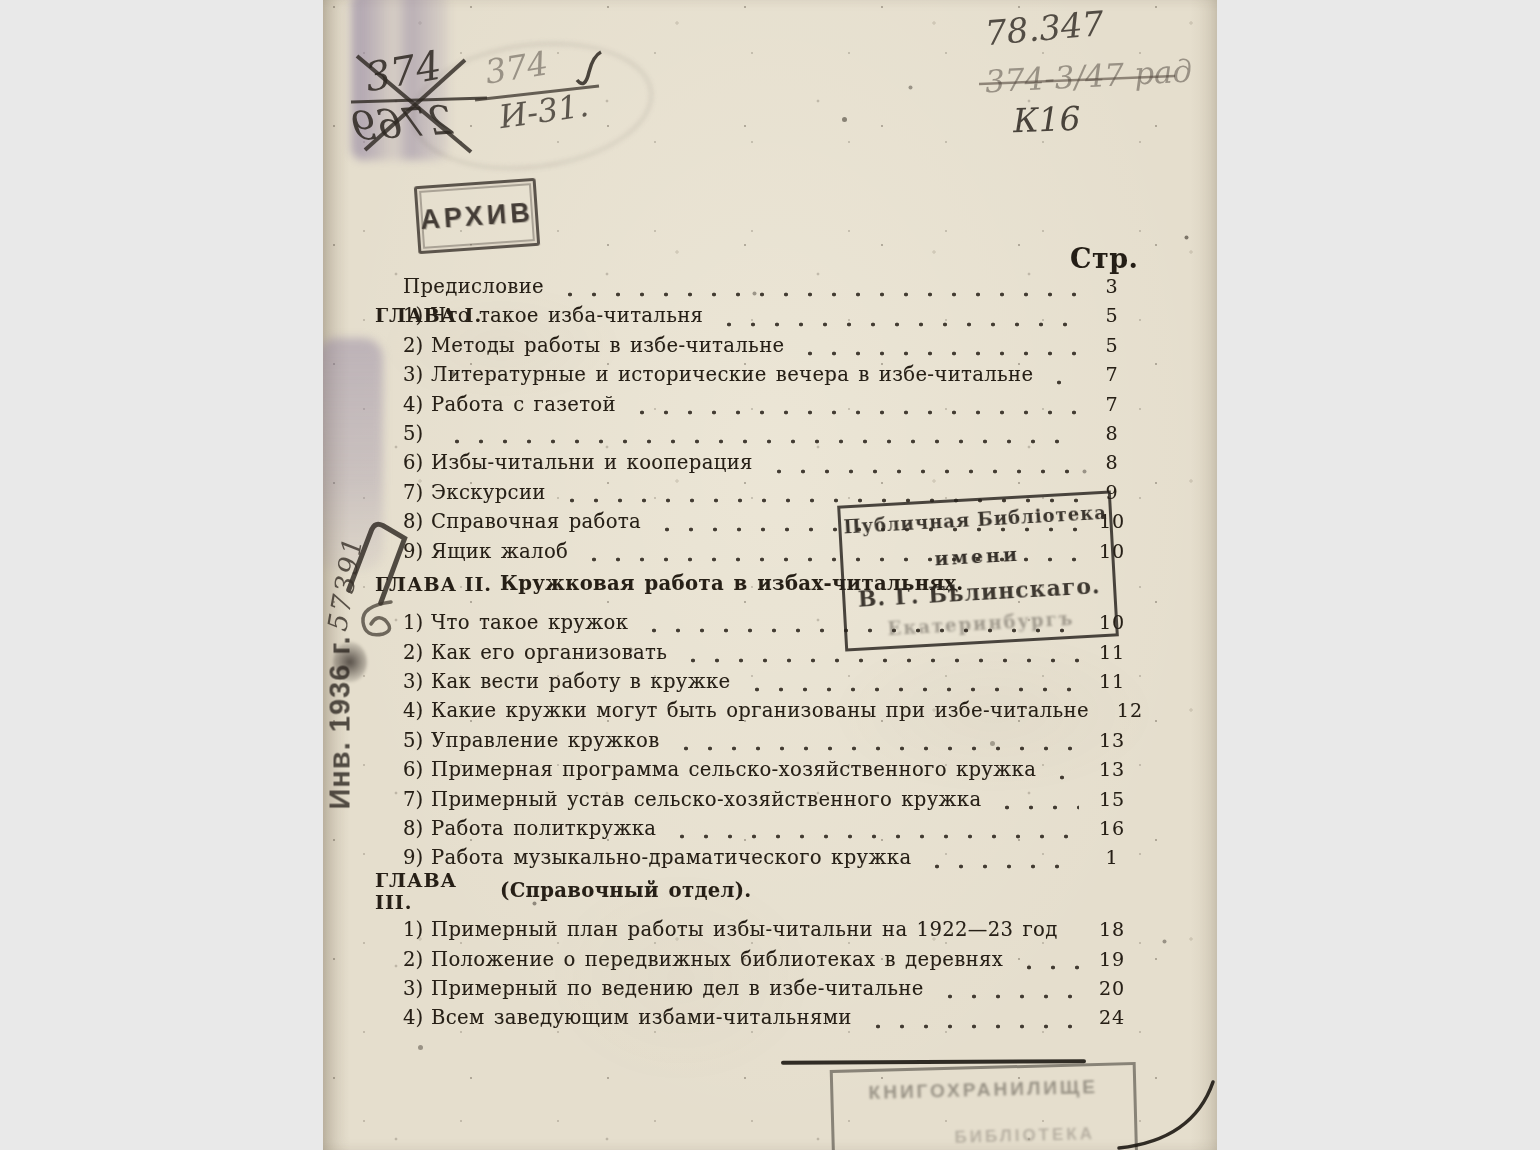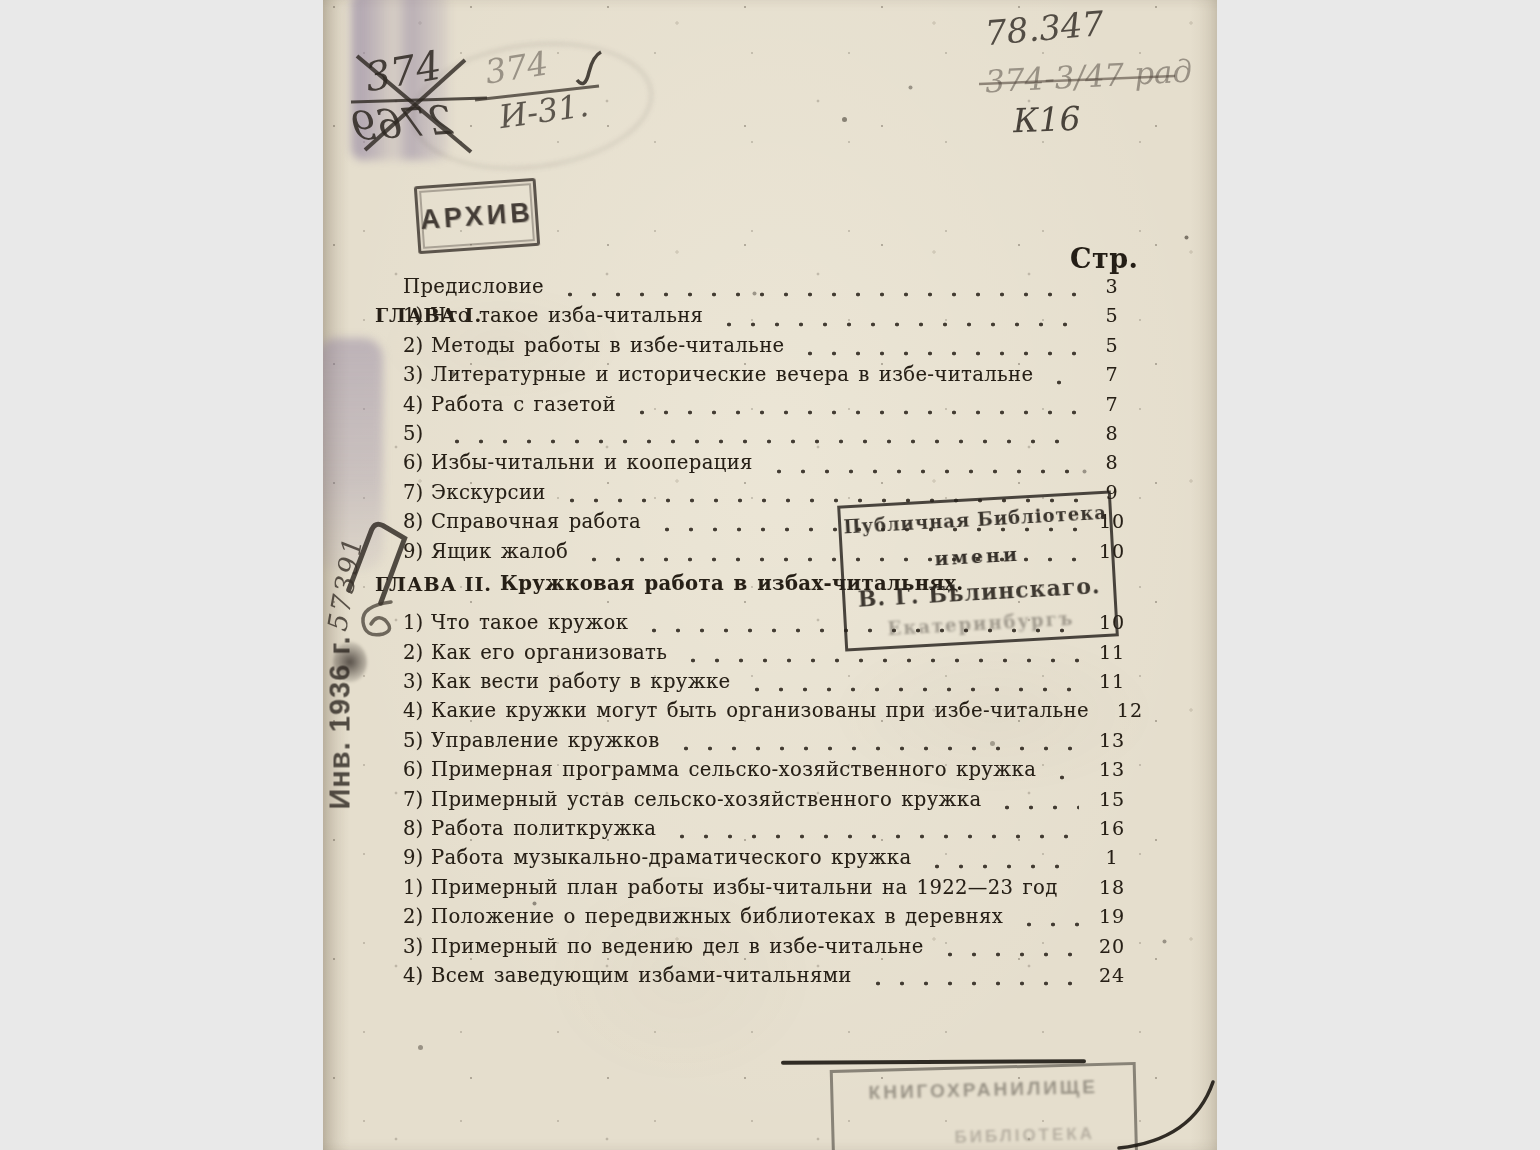--- a/index.html
+++ b/index.html
@@ -248,20 +248,24 @@
           <span class="toc-label">Работа политкружка</span>
           <span class="leader"></span>
           <span class="toc-page">16</span>
         </div>
         <div class="toc-row">
           <span class="toc-num">9)</span>
           <span class="toc-label">Работа музыкально-драматического кружка</span>
           <span class="leader"></span>
           <span class="toc-page">1</span>
         </div>
+        <div class="toc-header">
+          <span class="toc-chapter">ГЛАВА III.</span>
+          <span class="toc-title">(Справочный отдел).</span>
+        </div>
         <div class="toc-row">
           <span class="toc-num">1)</span>
           <span class="toc-label">Примерный план работы избы-читальни на 1922—23 год</span>
           <span class="leader"></span>
           <span class="toc-page">18</span>
         </div>
         <div class="toc-row">
           <span class="toc-num">2)</span>
           <span class="toc-label">Положение о передвижных библиотеках в деревнях</span>
           <span class="leader"></span>

